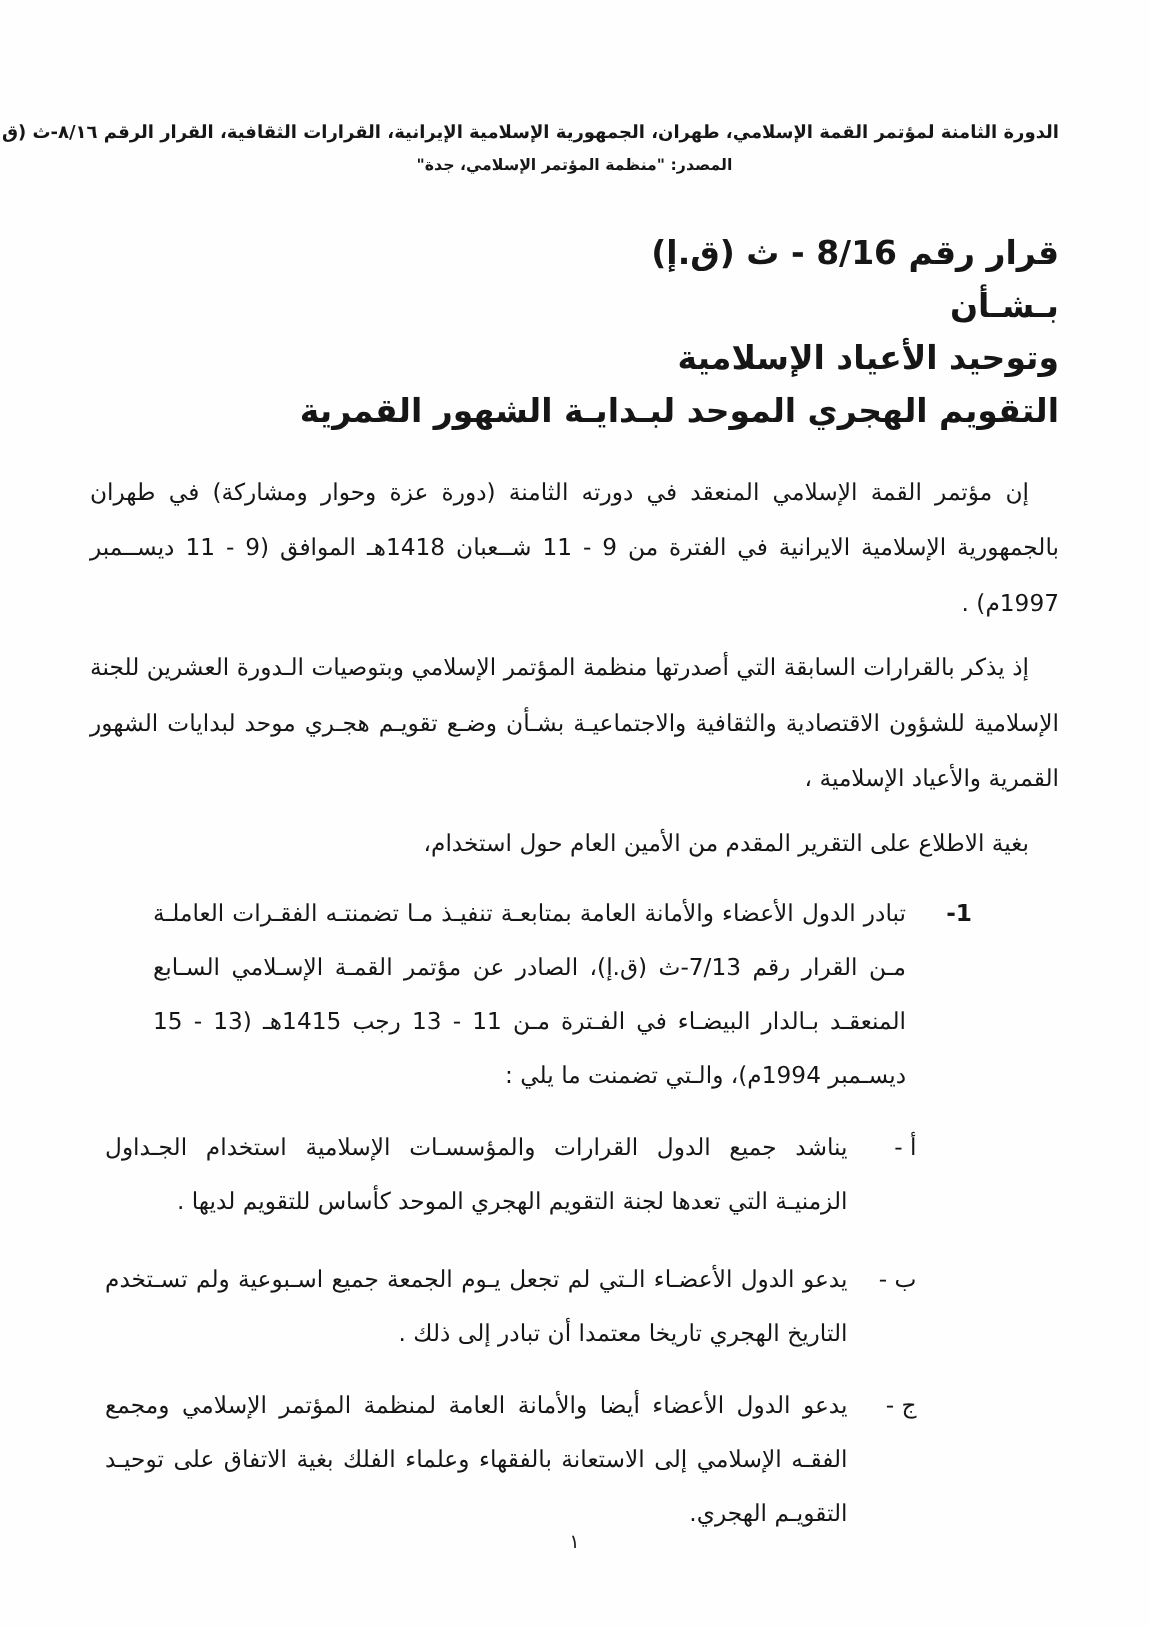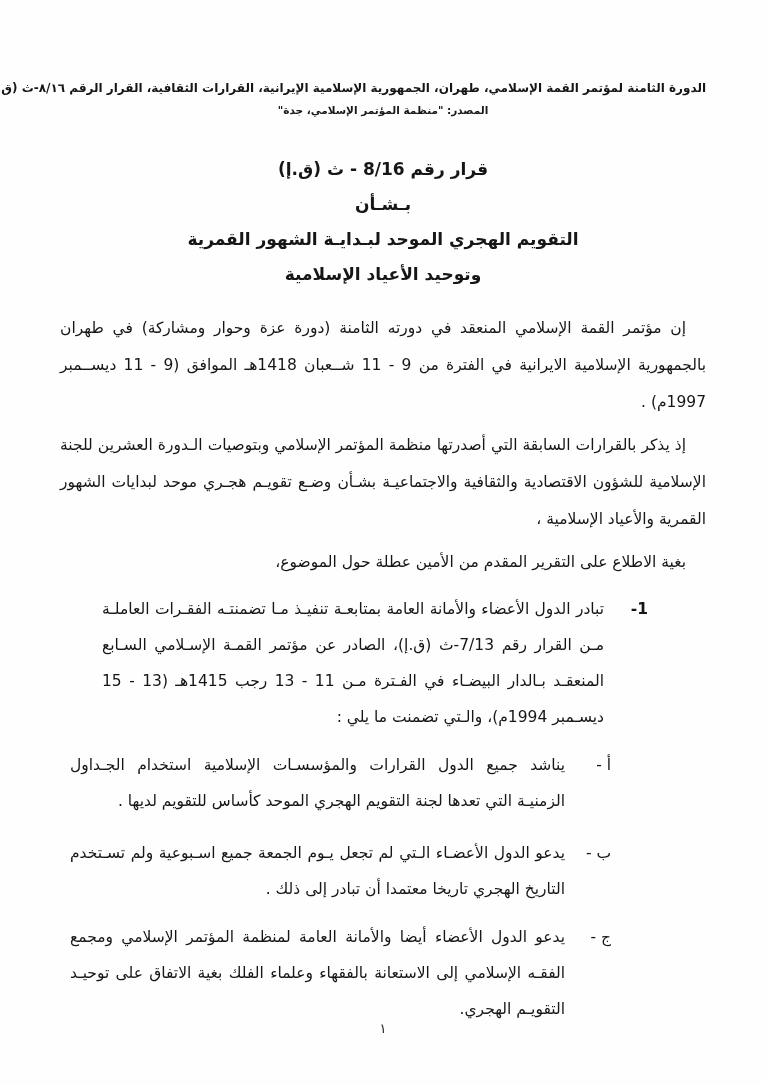--- a/index.html
+++ b/index.html
@@ -35,22 +35,23 @@
     font-weight: 700;
     line-height: 16px;
     margin-top: 4px;
   }
   .title-block {
     margin-top: 34px;
     text-align: center;
     font-weight: 700;
   }
   .title-block .t-line {
-    font-size: 17px;
+    font-size: 22px;
     line-height: 35px;
+    text-align: right;
   }
   .para {
     margin-top: 18px;
     font-size: 15.5px;
     line-height: 37px;
     text-align: justify;
     text-indent: 20px;
   }
   .para.tight { margin-top: 6px; }
   .lead {
@@ -101,34 +102,34 @@
 <div class="page">
 
   <div class="doc-header">
     <div class="h1">الدورة الثامنة لمؤتمر القمة الإسلامي، طهران، الجمهورية الإسلامية الإيرانية، القرارات الثقافية، القرار الرقم ٨/١٦-ث (ق.إ)</div>
     <div class="h2">المصدر: "منظمة المؤتمر الإسلامي، جدة"</div>
   </div>
 
   <div class="title-block">
     <div class="t-line">قرار رقم 8/16 - ث (ق.إ)</div>
     <div class="t-line">بـشـأن</div>
+    <div class="t-line">وتوحيد الأعياد الإسلامية</div>
     <div class="t-line">التقويم الهجري الموحد لبـدايـة الشهور القمرية</div>
-    <div class="t-line">وتوحيد الأعياد الإسلامية</div>
   </div>
 
   <div class="para">
     <span class="lead"></span><span>إن مؤتمر القمة الإسلامي المنعقد في دورته الثامنة (دورة عزة وحوار ومشاركة) في طهران بالجمهورية الإسلامية الايرانية في الفترة من 9 - 11 شــعبان 1418هـ الموافق (9 - 11 ديســمبر 1997م) .</span>
   </div>
 
   <div class="para tight">
     <span class="lead">إذ يذكر</span><span> بالقرارات السابقة التي أصدرتها منظمة المؤتمر الإسلامي وبتوصيات الـدورة العشرين للجنة الإسلامية للشؤون الاقتصادية والثقافية والاجتماعيـة بشـأن وضـع تقويـم هجـري موحد لبدايات الشهور القمرية والأعياد الإسلامية ،</span>
   </div>
 
   <div class="para tight">
-    <span class="lead">بغية الاطلاع</span><span> على التقرير المقدم من الأمين عطلة حول الموضوع،</span>
+    <span class="lead">بغية الاطلاع</span><span> على التقرير المقدم من الأمين العام حول استخدام،</span>
   </div>
 
   <div class="numbered-item">
     <span class="marker">1-</span>
     <span class="lead">تبادر</span><span> الدول الأعضاء والأمانة العامة بمتابعـة تنفيـذ مـا تضمنتـه الفقـرات العاملـة مـن القرار رقم 7/13-ث (ق.إ)، الصادر عن مؤتمر القمـة الإسـلامي السـابع المنعقـد بـالدار البيضـاء في الفـترة مـن 11 - 13 رجب 1415هـ (13 - 15 ديسـمبر 1994م)، والـتي تضمنت ما يلي :</span>
   </div>
 
   <div class="lettered-item">
     <span class="marker">أ -</span>
     <span class="lead">يناشد</span><span> جميع الدول القرارات والمؤسسـات الإسلامية استخدام الجـداول الزمنيـة التي تعدها لجنة التقويم الهجري الموحد كأساس للتقويم لديها .</span>

